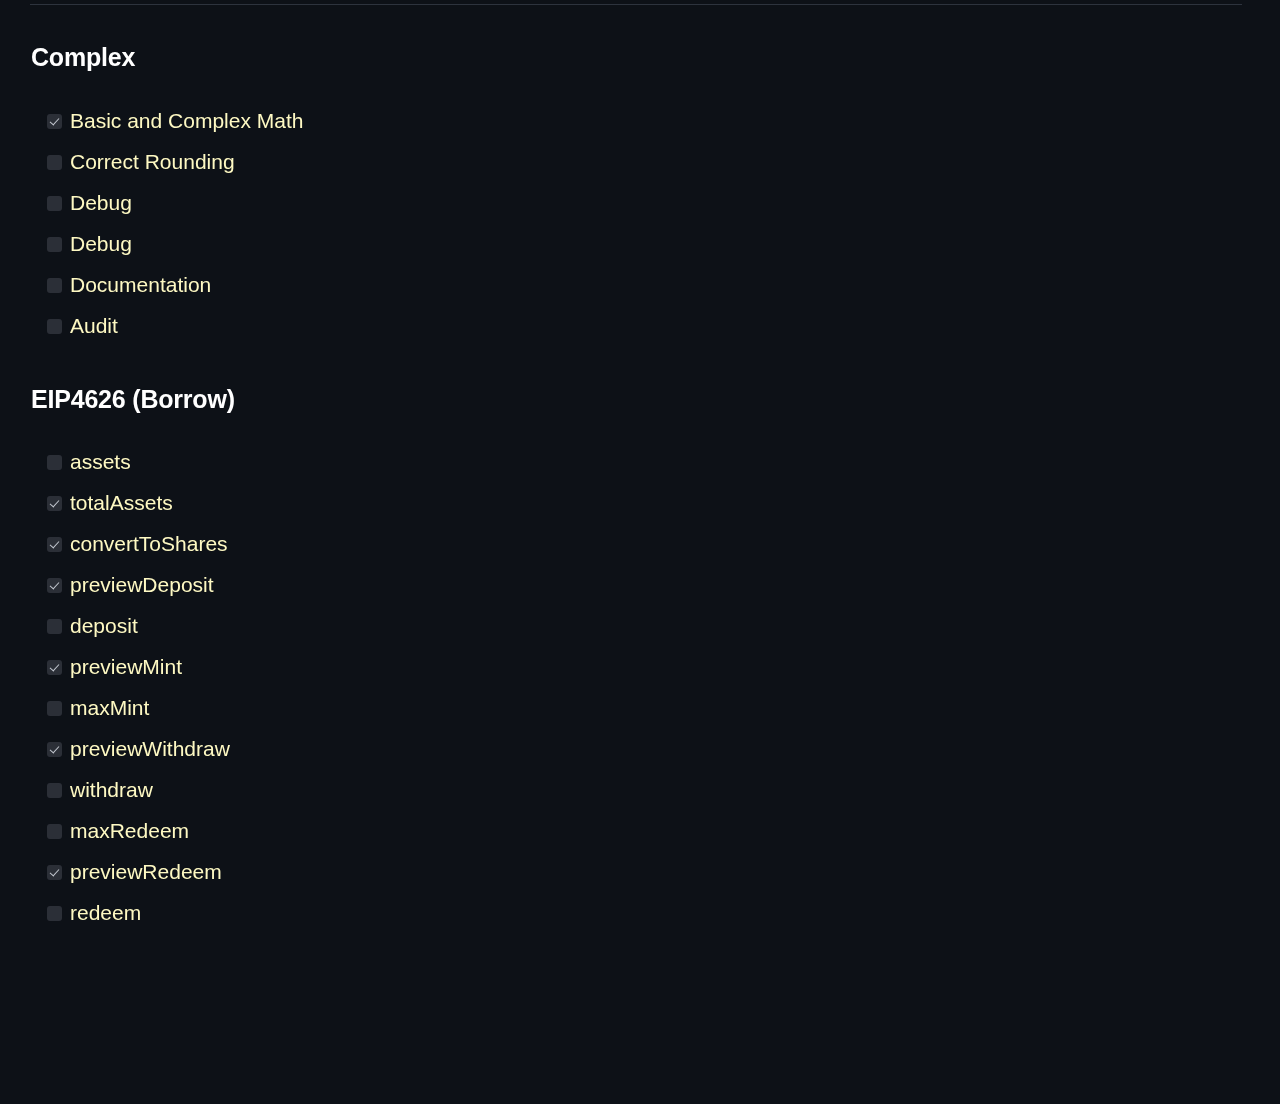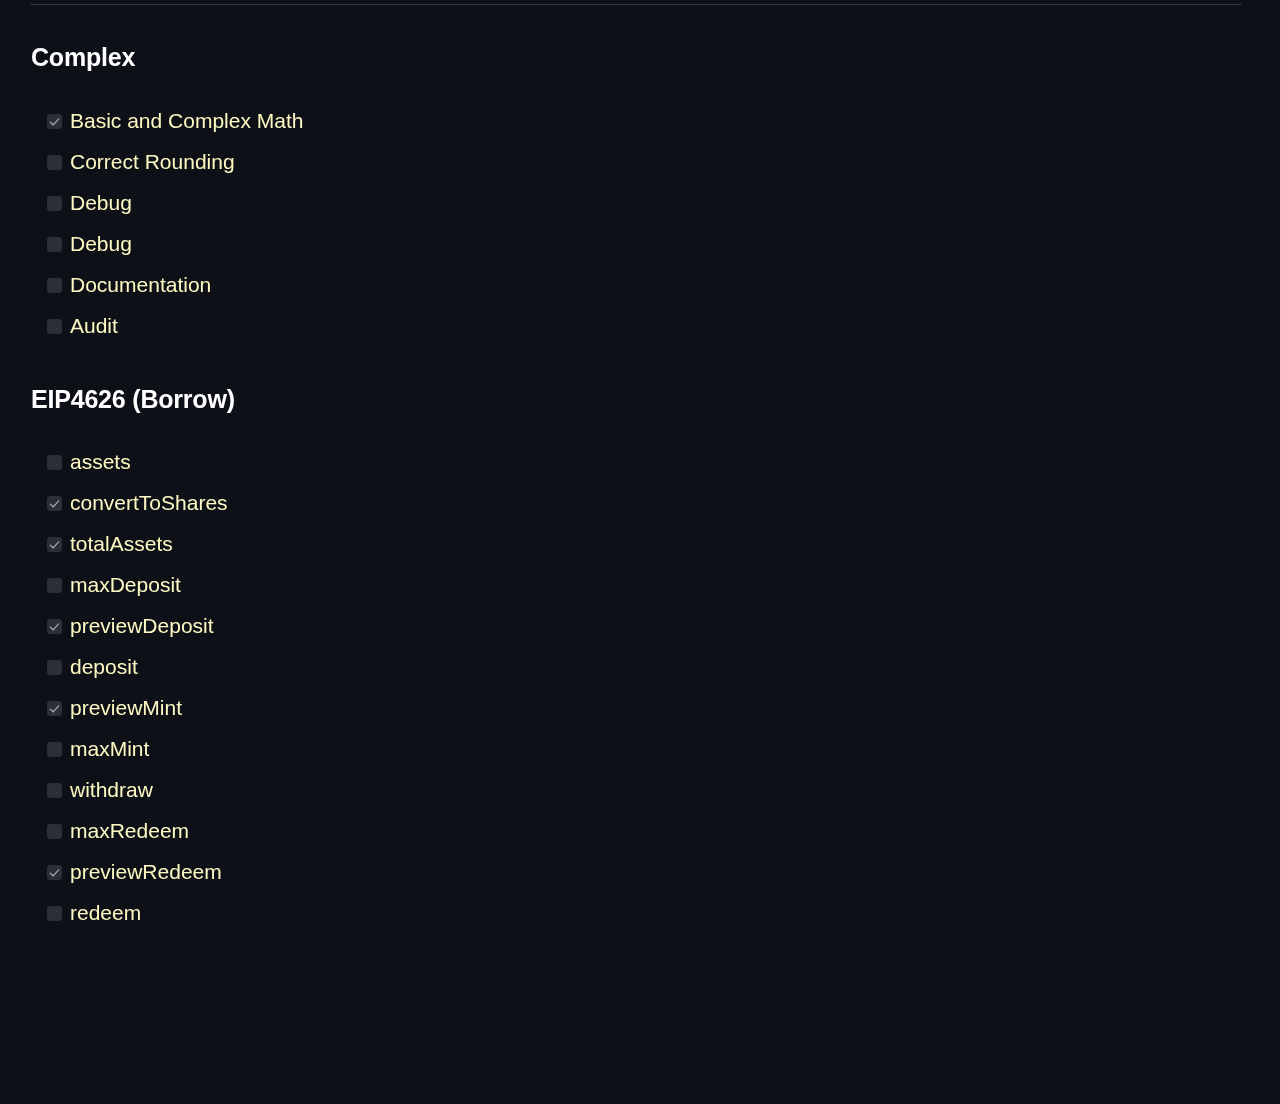--- a/index.html
+++ b/index.html
@@ -142,45 +142,45 @@
 
     <section class="section" id="section-eip4626">
       <h2 class="section-heading">EIP4626 (Borrow)</h2>
       <ul class="option-list">
           <li class="option-row">
             <span class="checkbox" role="checkbox" aria-checked="false"></span>
             <span class="option-label">assets</span>
           </li>
           <li class="option-row">
             <span class="checkbox checked" role="checkbox" aria-checked="true"></span>
+            <span class="option-label">totalAssets</span>
+          </li>
+          <li class="option-row">
+            <span class="checkbox checked" role="checkbox" aria-checked="true"></span>
             <span class="option-label">convertToShares</span>
           </li>
           <li class="option-row">
             <span class="checkbox checked" role="checkbox" aria-checked="true"></span>
-            <span class="option-label">totalAssets</span>
-          </li>
-          <li class="option-row">
-            <span class="checkbox" role="checkbox" aria-checked="false"></span>
-            <span class="option-label">maxDeposit</span>
-          </li>
-          <li class="option-row">
-            <span class="checkbox checked" role="checkbox" aria-checked="true"></span>
             <span class="option-label">previewDeposit</span>
           </li>
           <li class="option-row">
             <span class="checkbox" role="checkbox" aria-checked="false"></span>
             <span class="option-label">deposit</span>
           </li>
           <li class="option-row">
             <span class="checkbox checked" role="checkbox" aria-checked="true"></span>
             <span class="option-label">previewMint</span>
           </li>
           <li class="option-row">
             <span class="checkbox" role="checkbox" aria-checked="false"></span>
             <span class="option-label">maxMint</span>
+          </li>
+          <li class="option-row">
+            <span class="checkbox checked" role="checkbox" aria-checked="true"></span>
+            <span class="option-label">previewWithdraw</span>
           </li>
           <li class="option-row">
             <span class="checkbox" role="checkbox" aria-checked="false"></span>
             <span class="option-label">withdraw</span>
           </li>
           <li class="option-row">
             <span class="checkbox" role="checkbox" aria-checked="false"></span>
             <span class="option-label">maxRedeem</span>
           </li>
           <li class="option-row">

